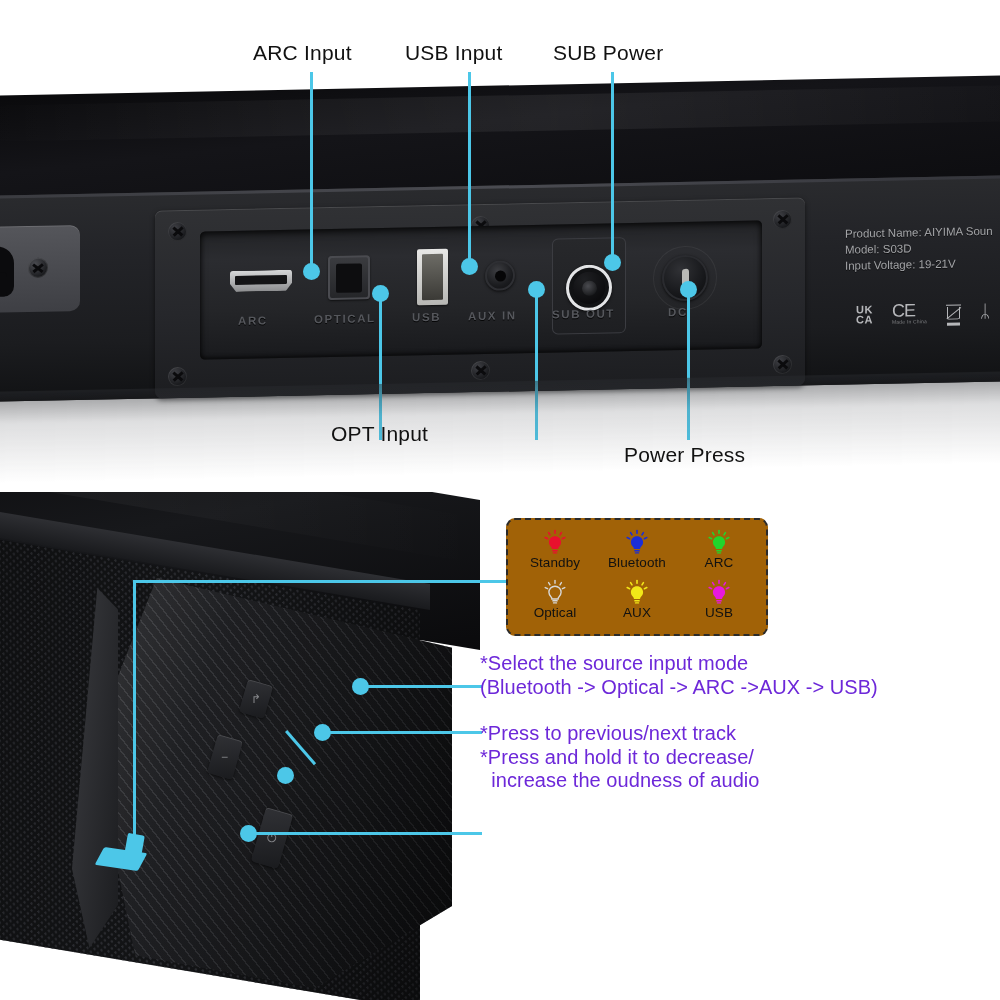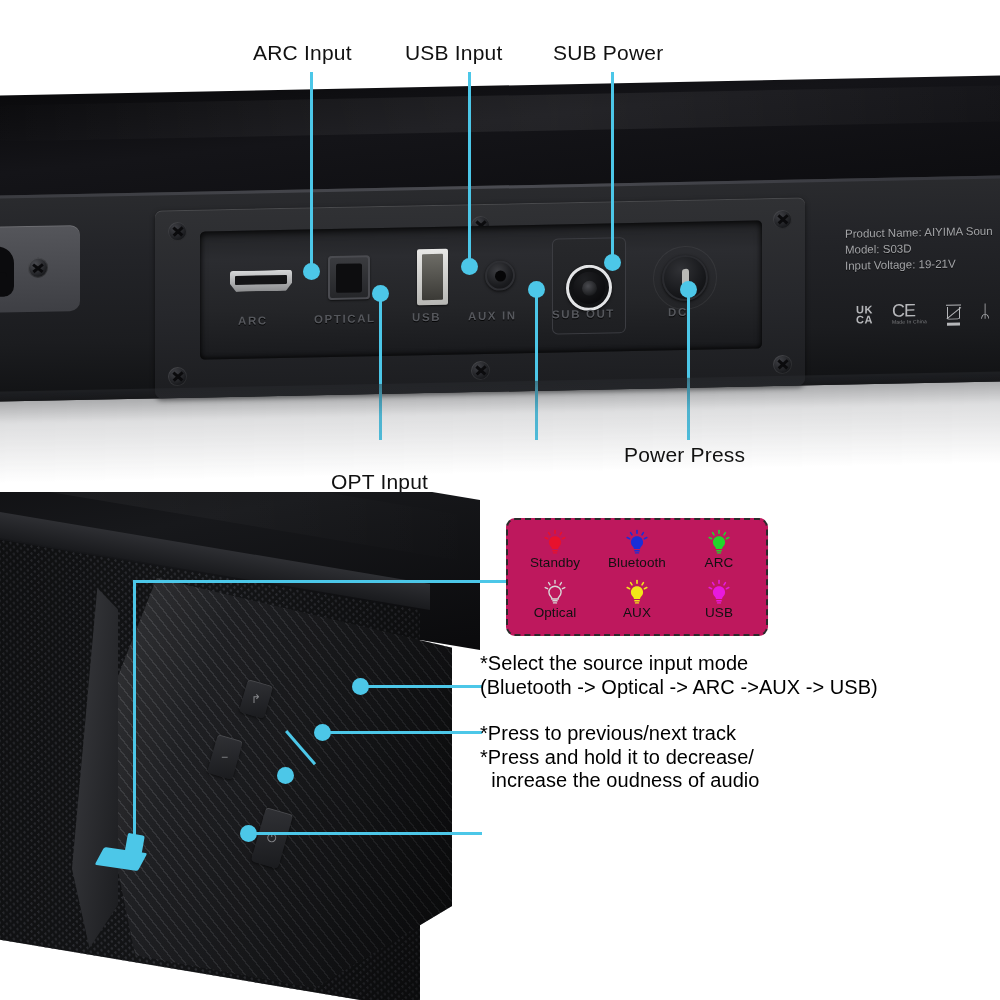--- a/index.html
+++ b/index.html
@@ -422,21 +422,21 @@
     border-radius: 2px;
   }
 
   
   #led-legend {
     position: absolute;
     left: 506px; top: 518px;
     width: 262px; height: 118px;
     border: 2px dashed #2a2a2a;
     border-radius: 9px;
-    background: #be185d;
+    background: #a16207;
     padding: 9px 6px 6px 6px;
   }
   .legend-grid {
     display: grid;
     grid-template-columns: 1fr 1fr 1fr;
     grid-template-rows: 1fr 1fr;
     height: 100%;
     align-items: start;
     justify-items: center;
   }
@@ -445,21 +445,21 @@
   }
   .bulb-wrap { position: relative; width: 26px; height: 26px; }
   .legend-text {
     font-size: 13.5px; color: #111111; font-weight: 400;
     letter-spacing: 0.1px; line-height: 14px;
   }
 
   
   .instr {
     position: absolute;
-    color: #000000;
+    color: #6d28d9;
     font-size: 20px;
     line-height: 23.5px;
     white-space: pre;
     letter-spacing: 0.05px;
   }
 </style>
 </head>
 <body>
 
 <div id="page">
@@ -567,21 +567,21 @@
     <div class="cdot" style="left:680px; top:281px;"></div>
     <div class="cline v" style="left:687px; top:288px; height:152px;"></div>
 
     <div class="bar-reflection"></div>
   </div>
 
   <div class="callout-label" style="left:253px; top:41px;text-align:right;">ARC Input</div>
   <div class="callout-label" style="left:405px; top:41px;">USB Input</div>
   <div class="callout-label" style="left:553px; top:41px;">SUB Power</div>
 
-  <div class="callout-label" style="left:331px; top:422px;margin-top:48px;">OPT Input</div>
+  <div class="callout-label" style="left:331px; top:422px;">OPT Input</div>
   <div class="callout-label" style="left:624px; top:443px;">Power Press</div>
 
   <div id="bot-scene">
 
     <div class="lb-top">
       <div class="lb-top-gloss"></div>
     </div>
     <div class="lb-bevel"></div>
 
     <div class="led-strip">

